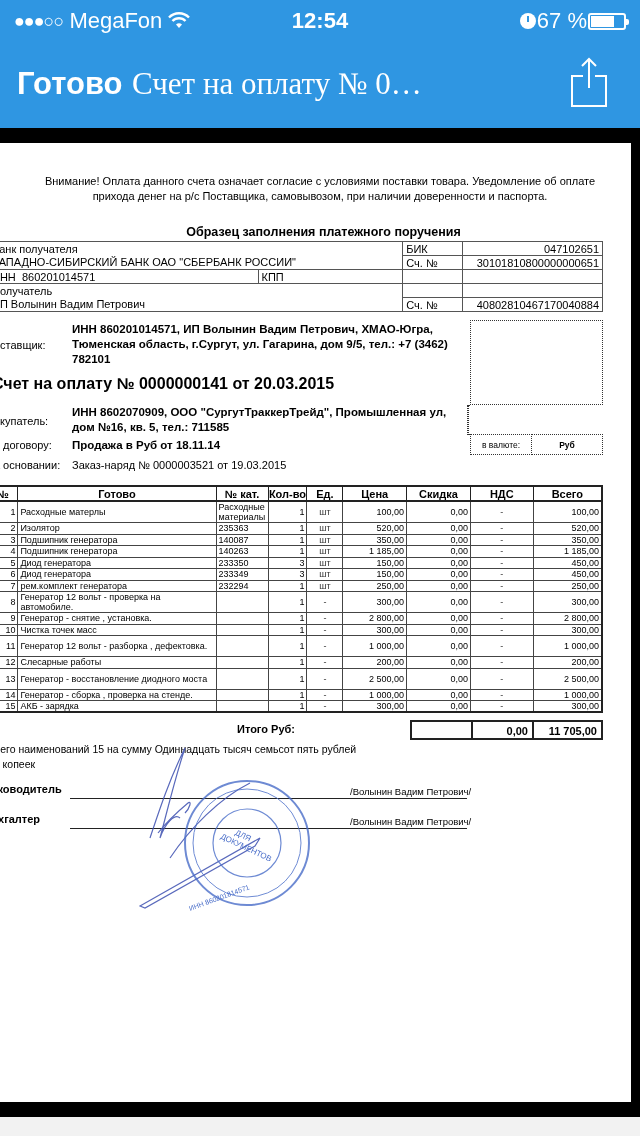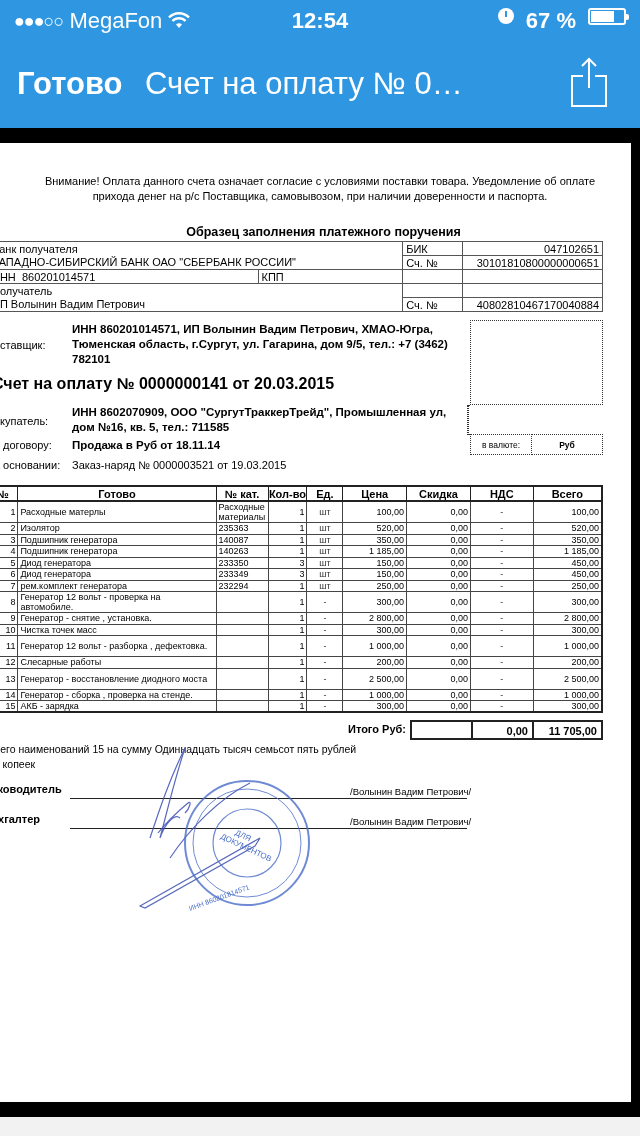--- a/index.html
+++ b/index.html
@@ -5,29 +5,29 @@
   * { box-sizing: border-box; margin: 0; padding: 0; }
   html, body { width: 640px; height: 1136px; background: #000; overflow: hidden; }
   body { position: relative; font-family: "Liberation Sans", sans-serif; }
 
   
   .topbar { position: absolute; left: 0; top: 0; width: 640px; height: 128px; background: #2f96e2; color: #fff; }
   .status { position: absolute; top: 0; left: 0; width: 640px; height: 40px; font-size: 22px; }
   .status .left { position: absolute; left: 14px; top: 8px; display: flex; align-items: center; gap: 6px; }
   .signal { letter-spacing: -1px; font-size: 18px; }
   .status .time { position: absolute; left: 0; width: 640px; top: 8px; text-align: center; font-weight: bold; }
-  .status .right { position: absolute; right: 14px; top: 8px; display: flex; gap: 12px; font-weight: bold; }
+  .status .right { position: absolute; right: 14px; top: 8px; display: flex; align-items: center; gap: 1px; }
   .battery { width: 38px; height: 17px; border: 2px solid #fff; border-radius: 3px; position: relative; }
   .battery .fill { position: absolute; left: 1px; top: 1px; bottom: 1px; width: 67%; background: #fff; }
   .battery::after { content: ""; position: absolute; right: -5px; top: 4px; width: 3px; height: 6px; background: #fff; border-radius: 0 2px 2px 0; }
   .alarm { width: 16px; height: 16px; border-radius: 50%; background: #fff; display: inline-block; position: relative; }
   .alarm::after { content: ""; position: absolute; left: 7px; top: 3px; width: 2px; height: 6px; background: #2f96e2; }
   .navbar { position: absolute; top: 40px; left: 0; width: 640px; height: 88px; }
   .done { position: absolute; left: 17px; top: 26px; font-size: 31px; font-weight: bold; }
-  .navtitle { position: absolute; left: 145px; top: 26px; font-size: 31px; white-space: nowrap; }
+  .navtitle { position: absolute; left: 132px; top: 26px; font-size: 31px; white-space: nowrap; font-family: Liberation Serif, serif; }
   .share { position: absolute; right: 32px; top: 16px; width: 38px; height: 52px; }
 
   
   .page { position: absolute; left: 0; top: 143px; width: 631px; height: 959px; background: #fff; overflow: hidden; color: #000; }
   .bottomstrip { position: absolute; left: 0; top: 1117px; width: 640px; height: 19px; background: #f2f2f2; }
 
   .notice { position: absolute; left: 40px; top: 31px; width: 560px; text-align: center; font-size: 11px; line-height: 15px; }
   .sample-title { position: absolute; left: 0; width: 631px; top: 82px; text-align: center; font-size: 12.5px; font-weight: bold; padding-left: 16px; }
 
   table { border-collapse: collapse; }
@@ -45,21 +45,21 @@
   .dot-small { font-size: 8.5px; display: flex; align-items: center; justify-content: center; }
 
   .items { position: absolute; left: -14px; top: 342px; width: 617px; font-size: 9px; }
   .items th { border: 1px solid #222; font-size: 11px; font-weight: bold; height: 15px; }
   .items td { border: 1px solid #444; padding: 0 2px; height: 11.5px; line-height: 10px; }
   .items tbody td.num { text-align: right; }
   .items tbody td.unit { text-align: center; color: #333; }
   .items .tall td { height: 21px; }
   .items thead tr { border-top: 2px solid #222; border-bottom: 2px solid #222; }
   .items { border: 2px solid #222; border-collapse: collapse; }
-  .totals { position: absolute; left: 0; top: 577px; width: 631px; height: 20px; }
+  .totals { position: absolute; left: 0; top: 577px; width: 520px; height: 20px; }
   .totals .label { position: absolute; right: 225px; top: 3px; font-size: 11px; font-weight: bold; }
   .totals .cell { position: absolute; top: 0; height: 20px; border: 2px solid #222; font-size: 11px; font-weight: bold; text-align: right; padding: 3px 4px 0 0; }
 
   .sumtext { position: absolute; left: -12px; top: 599px; font-size: 10.5px; line-height: 15px; }
   .signrow { position: absolute; left: -16px; font-size: 11px; font-weight: bold; }
   .signline { position: absolute; height: 1px; background: #222; }
   .signname { position: absolute; font-size: 9.5px; }
 
   .stamp { position: absolute; left: 130px; top: 595px; width: 200px; height: 175px; }
 </style>

